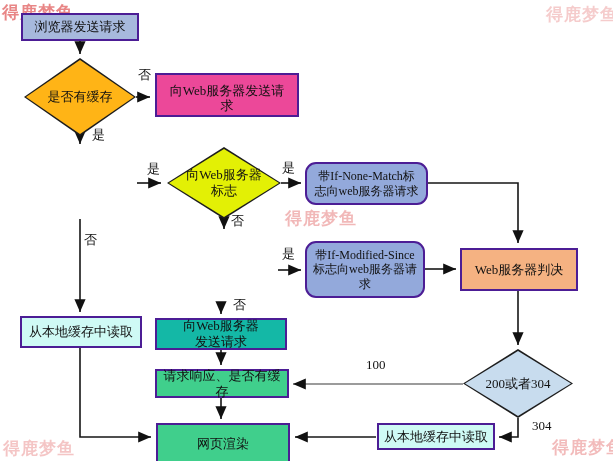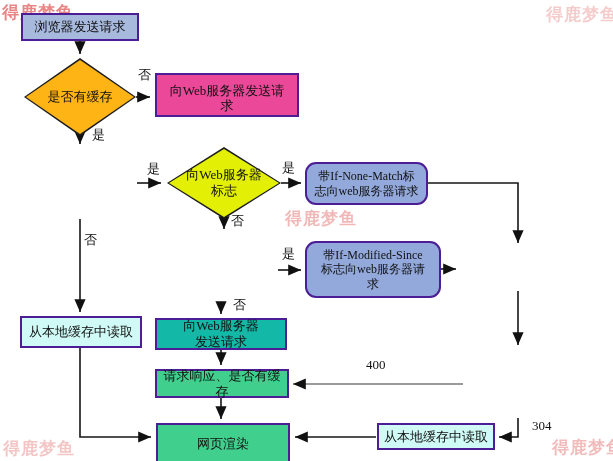--- a/index.html
+++ b/index.html
@@ -73,26 +73,29 @@
   <div class="rect" style="left: 155px; top: 73px; width: 144px; height: 44px; background: #ec4899; align-items: flex-end;">
     <span class="lbl">向Web服务器发送请
 求</span>
   </div>
 
   <div class="rect small" style="left: 305px; top: 162px; width: 123px; height: 43px; background: rgb(147, 169, 219);">
     <span class="lbl">带If-None-Match标
 志向web服务器请求</span>
   </div>
 
-  <div class="rect small" style="left: 305px; top: 241px; width: 136px; height: 57px; background: rgb(147, 169, 219);">
+  <div class="rect small" style="left: 305px; top: 241px; width: 120px; height: 57px; background: rgb(147, 169, 219);">
     <span class="lbl">带If-Modified-Since
 标志向web服务器请
 求</span>
   </div>
 
+  <div class="rect" style="left: 460px; top: 248px; width: 118px; height: 43px; background: rgb(245, 178, 130);">
+    <span class="lbl">Web服务器判决</span>
+  </div>
 
   <div class="rect" style="left: 20px; top: 316px; width: 122px; height: 32px; background: rgb(207, 250, 245);">
     <span class="lbl">从本地缓存中读取</span>
   </div>
 
   <div class="rect" style="left: 155px; top: 318px; width: 132px; height: 32px; background: #14b8a6;">
     <span class="lbl">向Web服务器
 发送请求</span>
   </div>
 
@@ -116,25 +119,30 @@
 
 
   <div class="diamond" style="left:167px;top:147px;width:114px;height:72px">
     <div class="d-border"></div>
     <div class="d-fill" style="background: rgb(227, 240, 5);"></div>
     <span class="lbl">向Web服务器
 标志</span>
   </div>
 
 
+  <div class="diamond" style="left:463px;top:349px;width:110px;height:69px">
+    <div class="d-border"></div>
+    <div class="d-fill" style="background: rgb(200, 220, 238);"></div>
+    <span class="lbl">200或者304</span>
+  </div>
 
   <span class="elabel" style="left:138px;top:66px">否</span>
   <span class="elabel" style="left:92px;top:126px">是</span>
   <span class="elabel" style="left:147px;top:160px">是</span>
   <span class="elabel" style="left:84px;top:231px">否</span>
   <span class="elabel" style="left:282px;top:159px">是</span>
   <span class="elabel" style="left:231px;top:212px">否</span>
   <span class="elabel" style="left:282px;top:245px">是</span>
   <span class="elabel" style="left:233px;top:296px">否</span>
-  <span class="elabel" style="left:366px;top:357px">400</span>
+  <span class="elabel" style="left:366px;top:357px">100</span>
   <span class="elabel" style="left:532px;top:418px">304</span>
 
 </div>
 
 </body></html>

